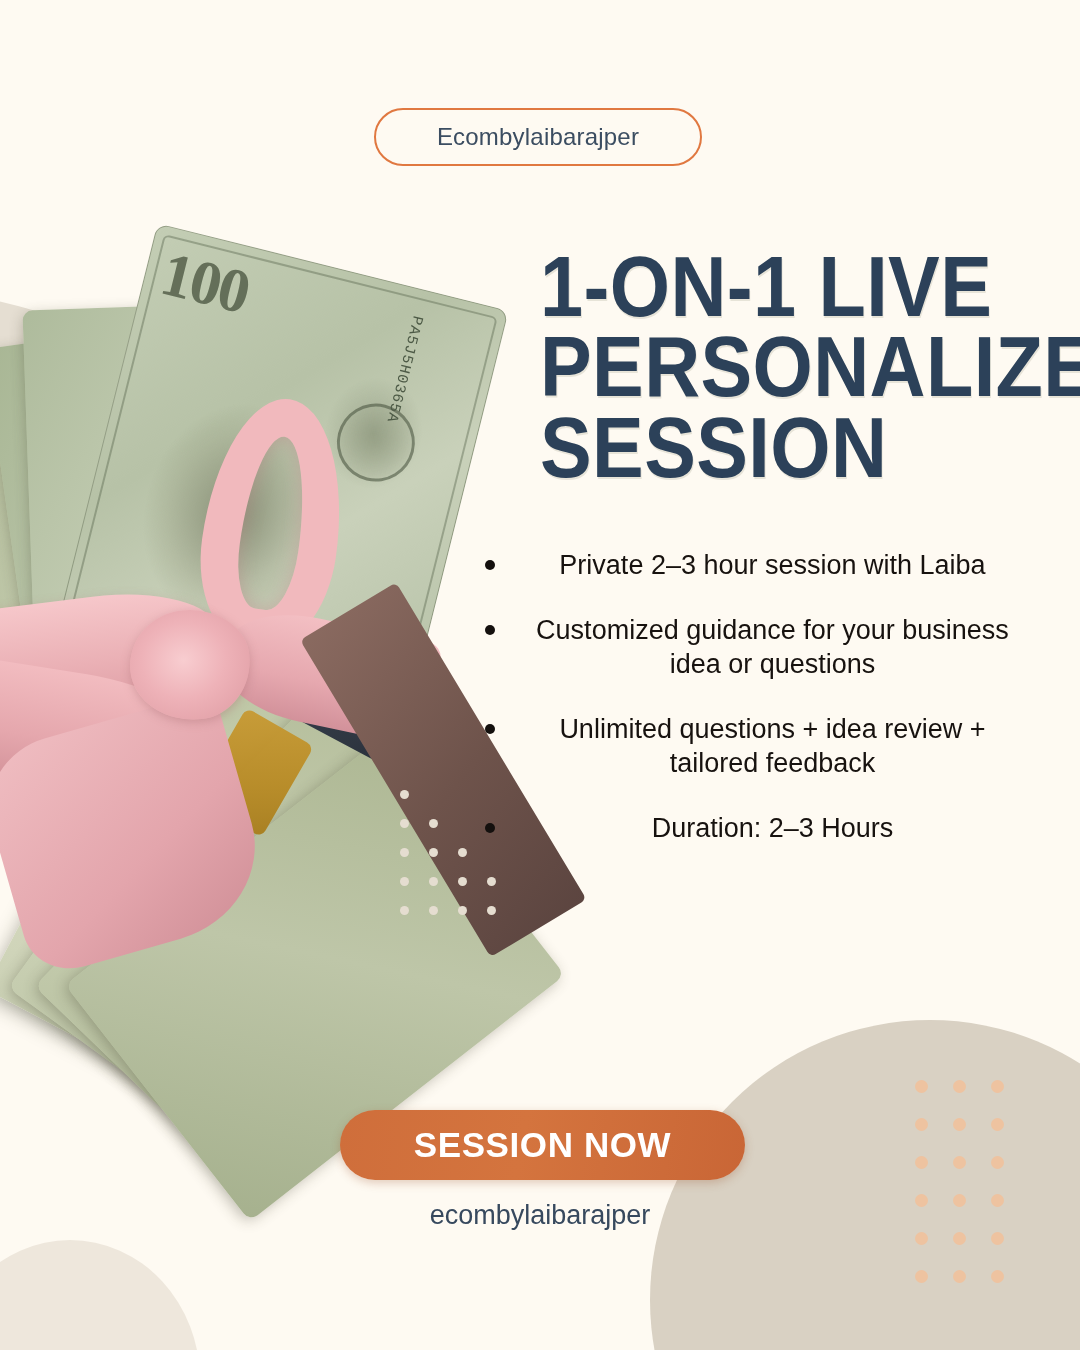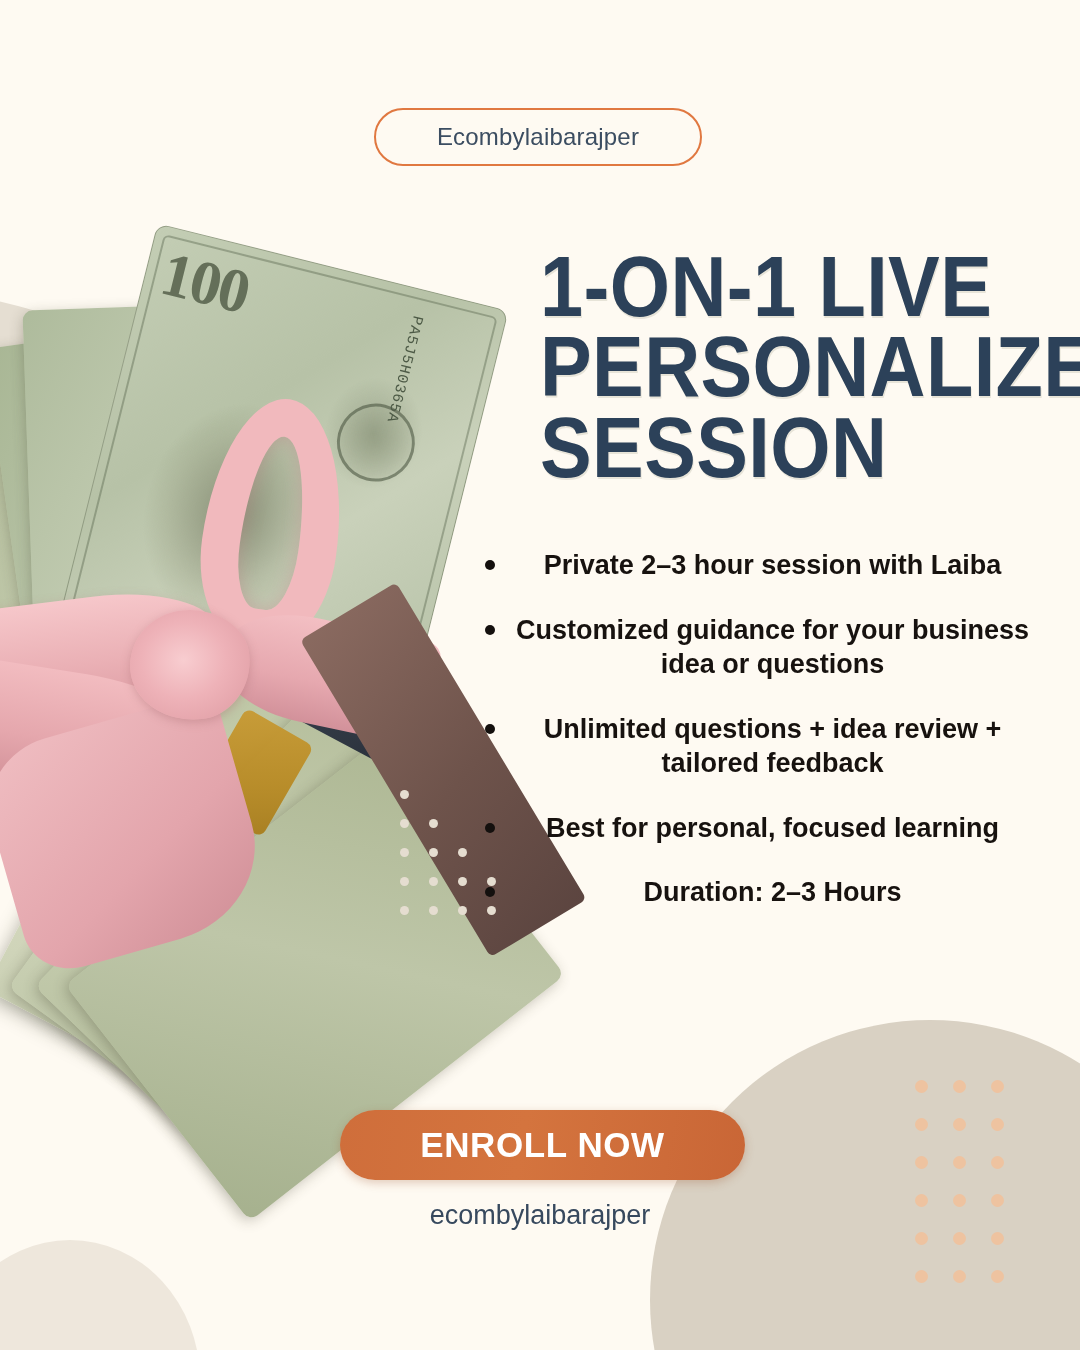--- a/index.html
+++ b/index.html
@@ -277,21 +277,20 @@
     transform-origin: left top;
     text-shadow: 1px 2px 0 rgba(190,185,170,0.35);
   }
   .headline .hl-line { display: block; white-space: nowrap; }
 
   .bullets {
     position: absolute;
     left: 455px;
     top: 548px;
     width: 585px;
-    font-weight: bold;
   }
   .bullet-row {
     position: relative;
     margin-bottom: 30px;
   }
   .bullet-row .dot-marker {
     position: absolute;
     left: 30px;
     top: 12px;
     width: 10px;
@@ -435,27 +434,23 @@
       <div class="bullet-row">
         <span class="dot-marker"></span>
         <span class="bullet-text">Customized guidance for your business idea or questions</span>
       </div>
       <div class="bullet-row">
         <span class="dot-marker"></span>
         <span class="bullet-text">Unlimited questions + idea review + tailored feedback</span>
       </div>
       <div class="bullet-row">
         <span class="dot-marker"></span>
-        <span class="bullet-text">Best for personal, focused learning</span>
-      </div>
-      <div class="bullet-row">
-        <span class="dot-marker"></span>
         <span class="bullet-text">Duration: 2–3 Hours</span>
       </div>
     </div>
 
   <button class="cta">
-    <span>ENROLL NOW</span>
+    <span>SESSION NOW</span>
   </button>
 
   <div class="handle">ecombylaibarajper</div>
 
 </div>
 
 </body></html>

